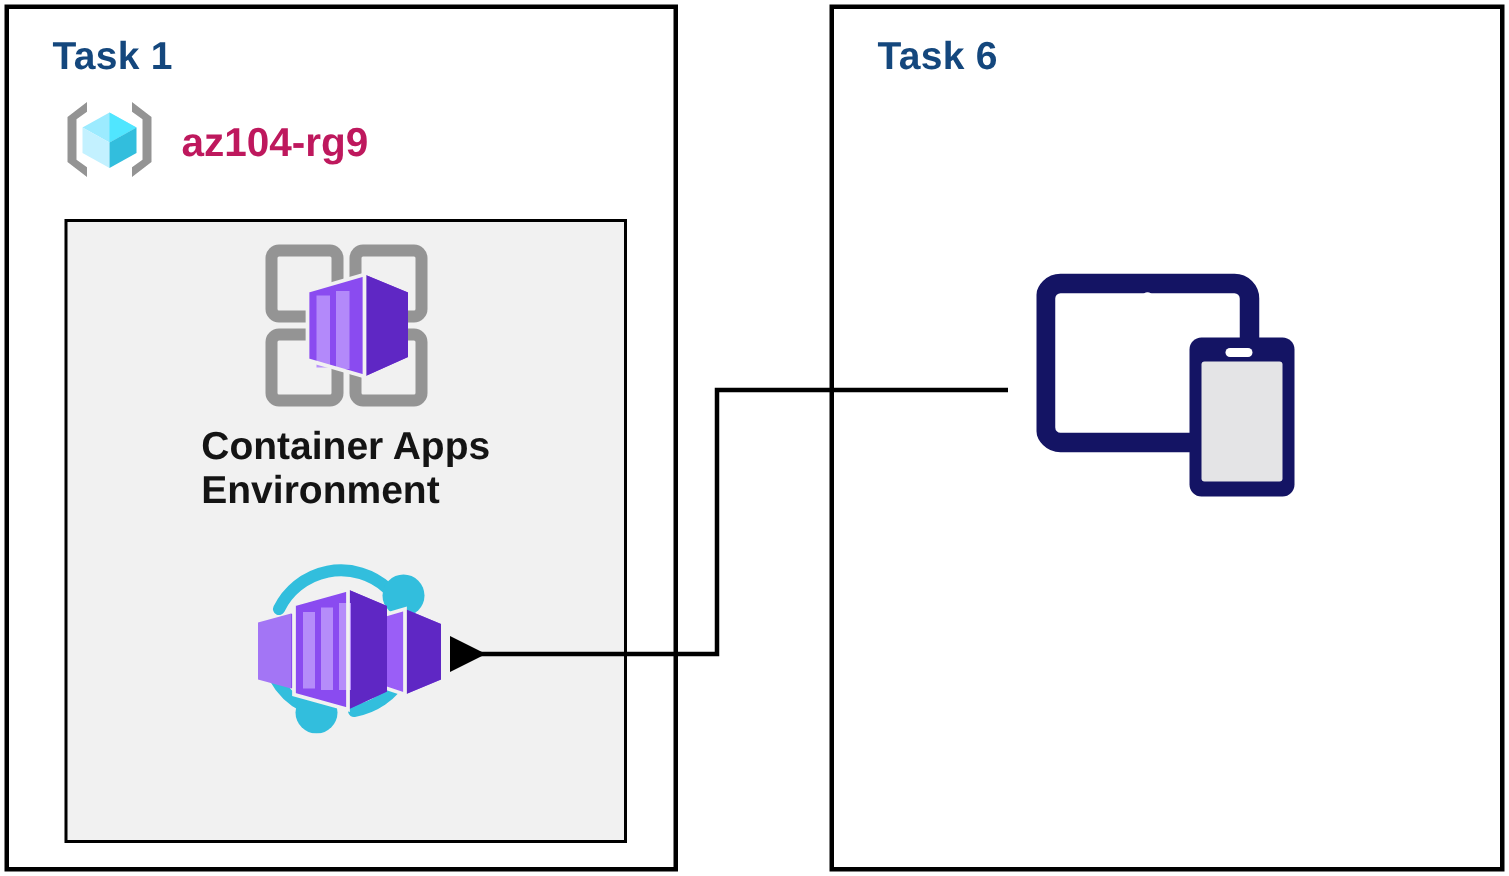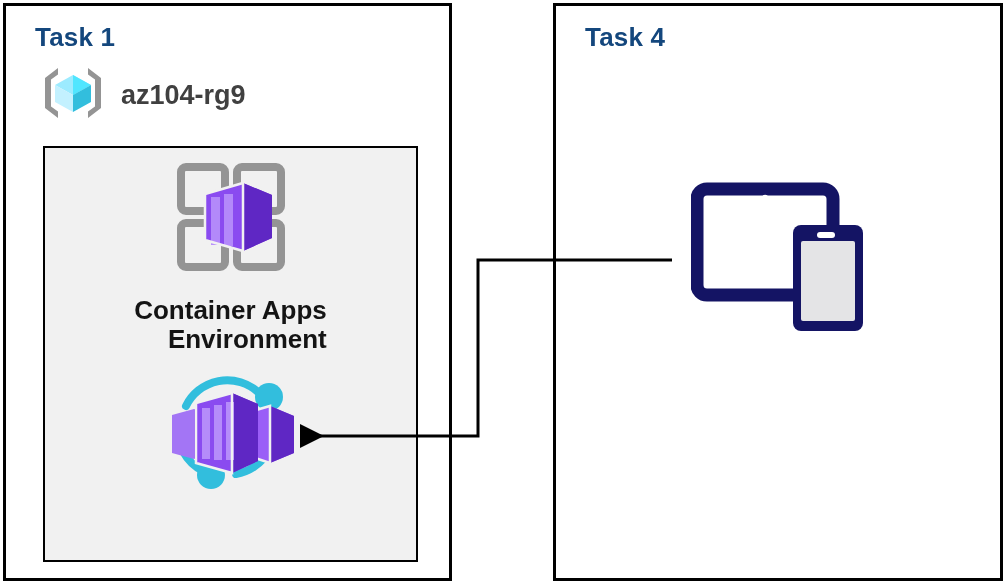--- a/index.html
+++ b/index.html
@@ -56,39 +56,39 @@
     position: absolute;
     left: 33px;
     top: 58px;
     display: flex;
     align-items: center;
     gap: 14px;
   }
   #rg-name {
     font-size: 27px;
     font-weight: bold;
-    color: #404040;
+    color: #be185d;
     white-space: nowrap;
   }
 
   
   .node {
     position: absolute;
     display: flex;
     flex-direction: column;
     align-items: center;
   }
   .node-caption {
     font-size: 26px;
     font-weight: bold;
     color: #141414;
-    text-align: right;
+    text-align: left;
     line-height: 1.12;
     white-space: pre-line;
-    margin-top: 16px;
+    margin-top: 2px;
   }
 
   #node-env  { left: 57px;  top: 152px; width: 335px; }
   #node-app  { left: 57px;  top: 365px; width: 335px; }
   #node-test { left: 625px; top: 162px; width: 312px; }
 
   
   #device-plate {
     background: #ffffff;
     width: 228px;
@@ -187,21 +187,21 @@
           <rect x="56" y="34" width="8" height="55" fill="#b58cfa"></rect>
           <rect x="68" y="31" width="8" height="58" fill="#b58cfa"></rect>
           <path d="M38 32 L74 22 L74 102 L38 92 Z" fill="none" stroke="#f1f1f1" stroke-width="2.5"></path>
         </svg>
       </span>
     </div>
   </div>
 
   <div class="panel" id="panel-task2">
 
-    <div class="panel-title">Task 4</div>
+    <div class="panel-title">Task 6</div>
 
   </div>
 
   <div class="node" id="node-test">
     <div id="device-plate">
       <span>
         <svg width="180" height="160" viewBox="0 0 180 160">
 
           <rect x="6" y="14" width="136" height="106" rx="10" ry="10" fill="none" stroke="#141464" stroke-width="13"></rect>
           <circle cx="74" cy="23" r="3.2" fill="#ffffff"></circle>

